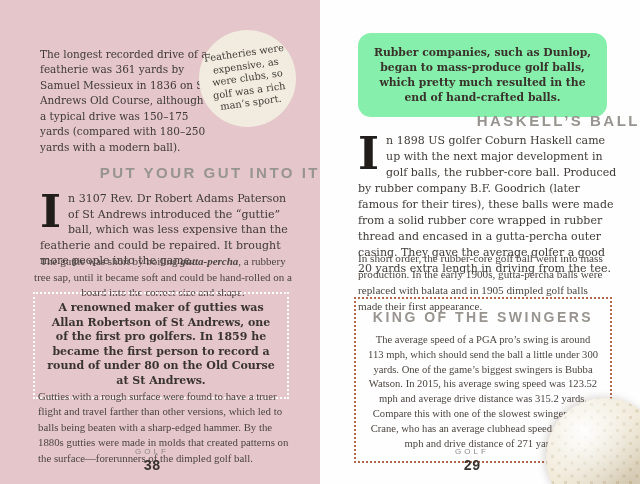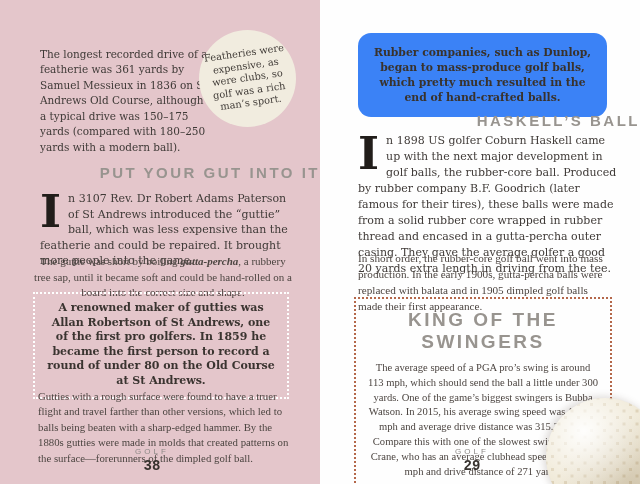--- a/index.html
+++ b/index.html
@@ -103,21 +103,21 @@
     color:#3a3430;
   }
   .rough-para {
     position:absolute; top:378px; left:38px; right:24px;
     font-size:10.8px; line-height:15.5px;
   }
 
   
   .banner {
     position:absolute; top:33px; left:38px; right:33px;
-    background:#3b82f6;
+    background:#86efac;
     border-radius:13px;
     padding:12px 14px;
     text-align:center;
     font-family:"DejaVu Serif", serif;
     font-weight:700;
     font-size:10.8px; line-height:15px;
     color:#39322b;
   }
   .right-heading { top:100px; }
   .haskell-para {
@@ -130,21 +130,21 @@
   }
   .right-callout {
     position:absolute; top:297px; left:34px; right:28px;
     border:2px dotted #b4674a;
     padding:8px 12px 10px;
     text-align:center;
   }
   .right-callout-heading {
     font-family:"Liberation Sans", sans-serif;
     font-weight:700;
-    font-size:19px;
+    font-size:14px;
     letter-spacing:2.5px;
     color:#98948f;
     margin:2px 0 8px;
   }
   .right-callout-body {
     font-family:"Liberation Serif", serif;
     font-size:10.6px; line-height:14.8px;
     color:#4c4541;
   }
   .golf-ball {

